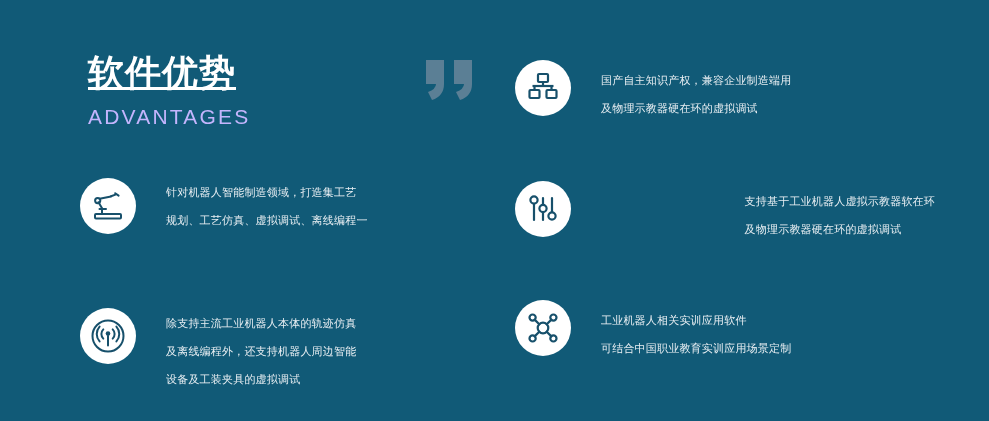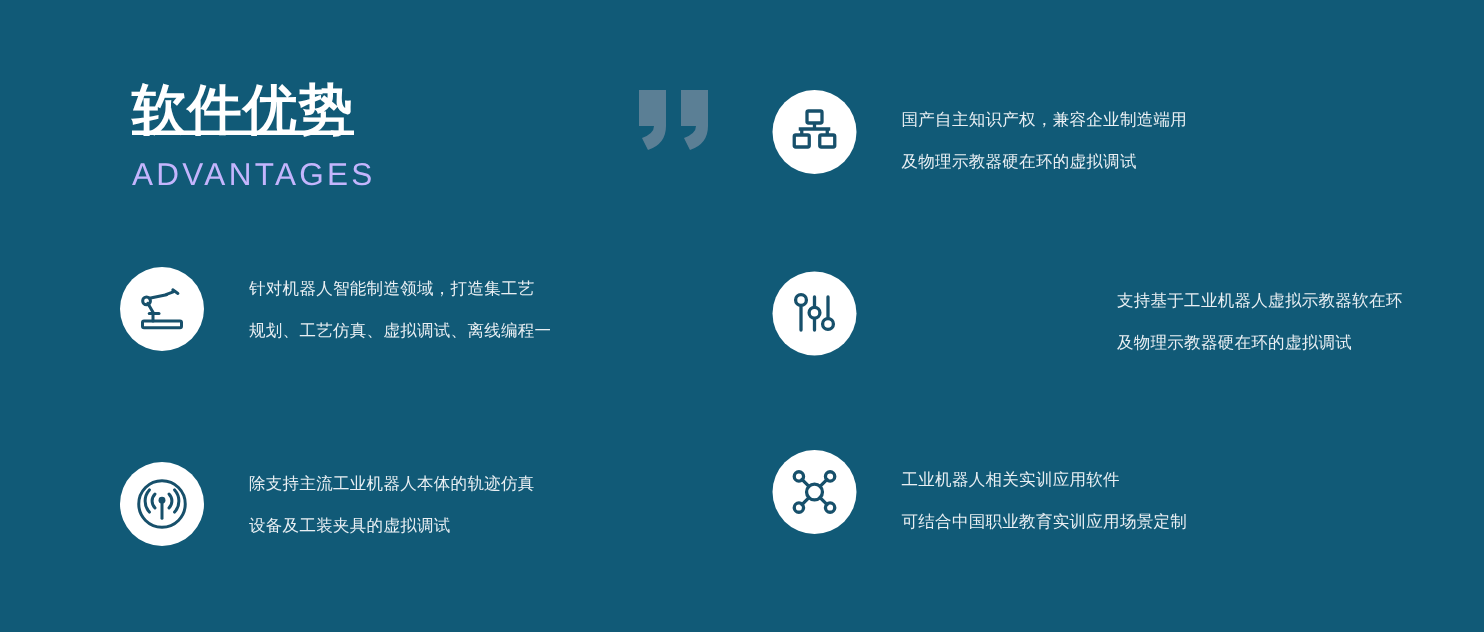--- a/index.html
+++ b/index.html
@@ -86,21 +86,21 @@
     font-size: 11px;
     line-height: 28px;
     letter-spacing: 0.2px;
     padding-top: 1px;
   }
   .feature-text div {
     white-space: nowrap;
   }
 
   
-  .f-l0 { top: 18px; }
+  .f-l0 { top: 18px; font-family: Liberation Mono, monospace; }
   .f-l1 { top: 148px; }
 
   
   .f-r0 { top: 14px; }
   .f-r1 { top: 135px; justify-content: space-between; }
   .f-r2 { top: 254px; }
 
   .feature.align-mid .feature-text { padding-top: 6px; }
 </style>
 </head>
@@ -150,20 +150,21 @@
           <path d="M19 18.8 V28.5"></path>
           <path d="M14.3 21.6 A6.5 6.5 0 0 1 14.3 12.4"></path>
           <path d="M23.7 12.4 A6.5 6.5 0 0 1 23.7 21.6"></path>
           <path d="M10.6 24.4 A11 11 0 0 1 10.6 9.6"></path>
           <path d="M27.4 9.6 A11 11 0 0 1 27.4 24.4"></path>
         </g>
       </svg>
     </div>
     <div class="feature-text">
       <div>除支持主流工业机器人本体的轨迹仿真</div>
+      <div>及离线编程外，还支持机器人周边智能</div>
       <div>设备及工装夹具的虚拟调试</div>
     </div>
   </div>
 
 </div>
 
 <div class="col col-right">
 
   <div class="feature f-r0 align-mid">
     <div class="icon-badge">

